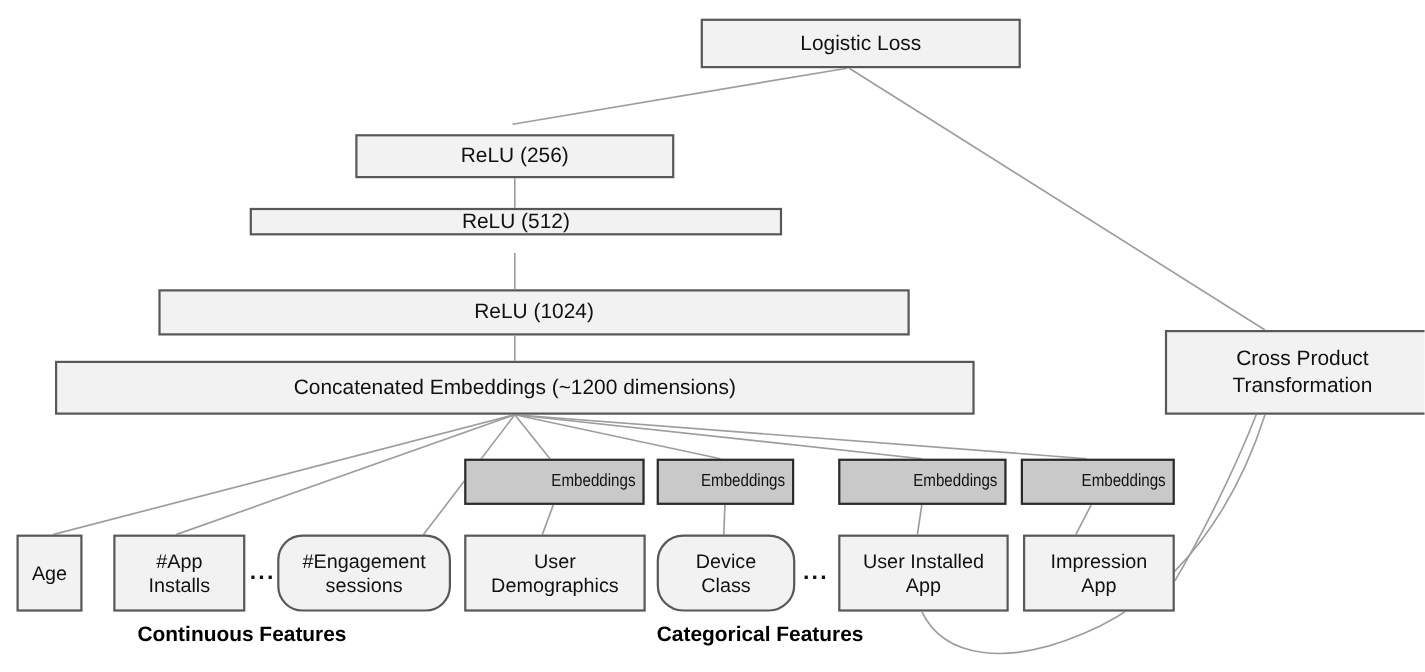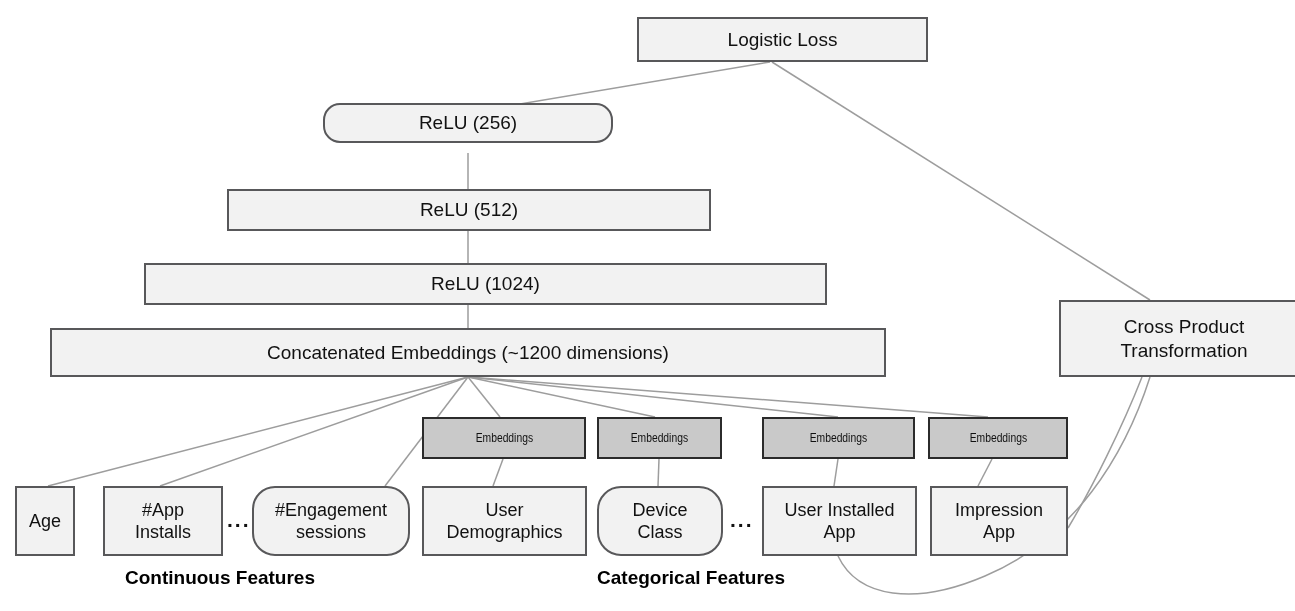--- a/index.html
+++ b/index.html
@@ -22,21 +22,22 @@
     color:#111;
     font-size:19px;
     line-height:1.25;
     white-space:pre-line;
     z-index:2;
   }
   .node.small{font-size:18px;}
   .embed{
     background:var(--emb-fill,#c9c9c9);
     border:2px solid var(--emb-border,#2b2b2b);
-    font-size:12px;
+    font-size:16px;
+    justify-content:flex-end;
   }
   .embed .cond{display:inline-block;transform:scaleX(.86);transform-origin:center;}
   .dots{
     position:absolute;z-index:2;
     font-size:21px;font-weight:bold;color:#111;
     letter-spacing:2px;
   }
   .group-label{
     position:absolute;z-index:2;
     width:300px;text-align:center;
@@ -66,23 +67,23 @@
       <path d="M659,459 L658,486"></path>
       <path d="M838,459 L834,486"></path>
       <path d="M992,459 L978,486"></path>
       <path d="M838,556 C858,598 915,606 985,576 C1075,538 1125,455 1150,377"></path>
       <path d="M1068,528 C1092,488 1122,428 1142,377"></path>
     </g>
   </svg>
 
   <div class="node" style="left:637px;top:17px;width:291px;height:45px;">Logistic Loss</div>
 
-  <div class="node" style="left:323px;top:103px;width:290px;height:40px;border-radius:17px;">ReLU (256)</div>
+  <div class="node" style="left:323px;top:122px;width:290px;height:40px;">ReLU (256)</div>
 
-  <div class="node" style="left:227px;top:189px;width:484px;height:42px;">ReLU (512)</div>
+  <div class="node" style="left:227px;top:189px;width:484px;height:25px;">ReLU (512)</div>
 
   <div class="node" style="left:144px;top:263px;width:683px;height:42px;">ReLU (1024)</div>
 
   <div class="node" style="left:50px;top:328px;width:836px;height:49px;">Concatenated Embeddings (~1200 dimensions)</div>
 
   <div class="node" style="left:1027px;top:300px;width:250px;height:77px;margin-left:32px;">Cross Product
 Transformation</div>
 
   <div class="node embed" style="left:422px;top:417px;width:164px;height:42px;">
     <span class="cond">Embeddings</span>

